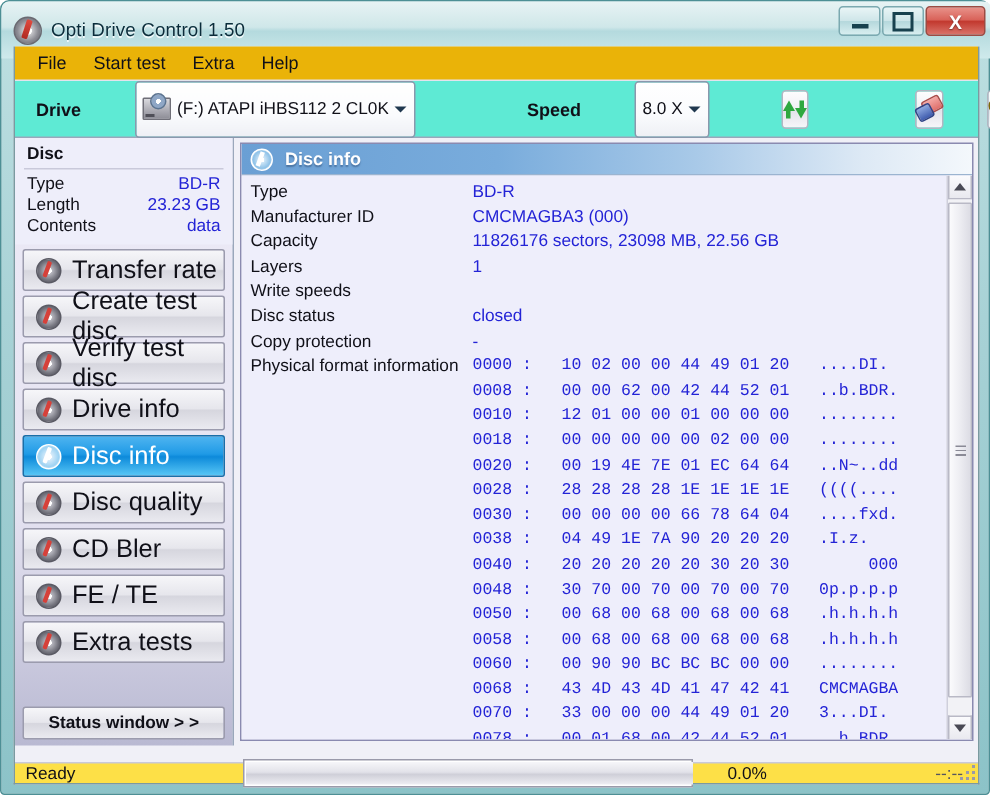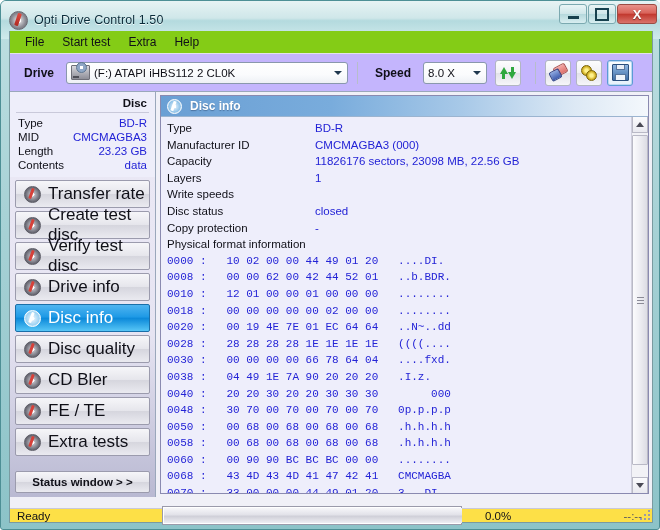--- a/index.html
+++ b/index.html
@@ -63,37 +63,38 @@
   
   .client{
     position:absolute;left:8px;top:30px;width:644px;height:492px;
     box-sizing:border-box;
     background:#f0f0f7;
     border:1px solid #7a9aa0;
     border-top:none;
   }
   
   .menubar{
-    height:22px;background:#84cc16;
+    height:22px;background:#eab308;
     display:flex;align-items:center;padding-left:6px;
     border-bottom:1px solid #e3e3ec;
   }
   .menu-item{
     font-size:12px;color:#101018;padding:2px 9px;cursor:default;
   }
   
   .toolbar{
-    height:38px;background:#c4b5fd;
+    height:38px;background:#5eead4;
     display:flex;align-items:center;padding:0 6px;
     border-bottom:1px solid #9aa7bb;
     box-sizing:border-box;
+    gap:24px;
   }
   .tb-label{font-size:12px;font-weight:bold;color:#101018;margin:0 12px 0 8px;}
   .combo{
-    height:22px;box-sizing:border-box;
+    height:38px;box-sizing:border-box;
     border:1px solid #8a98ad;border-radius:3px;
     background:linear-gradient(to bottom,#ffffff 0%,#fafbfd 60%,#eef0f5 100%);
     display:flex;align-items:center;padding:0 2px 0 4px;
     position:relative;
   }
   .combo.drive{width:282px;}
   .combo.speed{width:64px;}
   .combo .val{font-size:11.5px;color:#101018;flex:1;white-space:nowrap;overflow:hidden;}
   .combo .arrow{
     width:15px;height:18px;display:flex;align-items:center;justify-content:center;flex:none;
@@ -156,21 +157,21 @@
 
   
   .body-split{position:absolute;left:0;top:61px;right:0;bottom:25px;display:flex;}
   .sidebar{
     width:146px;flex:none;box-sizing:border-box;
     background:linear-gradient(to bottom,#eceaf6 0%,#e6e4f2 60%,#b9b9d2 100%);
     border-right:1px solid #9aa7bb;
     display:flex;flex-direction:column;
     position:relative;
   }
-  .disc-box{padding:3px 6px 5px 6px;background:#eeeefa;text-align:right;}
+  .disc-box{padding:3px 6px 5px 6px;background:#eeeefa;}
   .disc-title{font-size:11.5px;font-weight:bold;color:#101018;padding:2px 2px 3px 2px;border-bottom:1px solid #c9c9da;margin-bottom:3px;}
   .disc-row{display:flex;justify-content:space-between;font-size:11.5px;padding:1px 2px;}
   .disc-row .k{color:#101018;}
   .disc-row .v{color:#2323d6;}
   .navlist{margin-top:3px;}
   .navbtn{
     height:28px;margin:0 5px 3px 5px;box-sizing:border-box;
     border:1px solid #9b9bad;border-radius:2px;
     background:linear-gradient(to bottom,#f6f6f9 0%,#e6e6ec 48%,#d6d6de 52%,#eaeaf0 100%);
     display:flex;align-items:center;padding-left:8px;
@@ -219,21 +220,21 @@
     border:1px solid #ffffff;position:relative;
   }
   .panel-head .ph-ic:after{content:"";position:absolute;left:4px;top:1px;width:3px;height:10px;background:#ffffff;transform:rotate(20deg);}
   .panel-head .ph-t{font-size:12px;font-weight:bold;color:#ffffff;text-shadow:0 1px 1px rgba(40,70,110,.5);}
 
   .panel-body{flex:1;position:relative;overflow:hidden;background:#eeeefb;}
   .info-list{position:absolute;left:0;top:0;right:17px;bottom:0;padding:3px 0 0 6px;box-sizing:border-box;}
   .inf-row{display:flex;font-size:11.5px;line-height:16.6px;}
   .inf-k{width:148px;flex:none;color:#101018;}
   .inf-v{color:#2323d6;white-space:pre;}
-  .hexwrap{display:flex;font-size:11.5px;line-height:16.6px;flex-direction:column;}
+  .hexwrap{display:flex;font-size:11.5px;line-height:16.6px;}
   .hexwrap .inf-k{width:148px;flex:none;color:#101018;}
   .hexlines{color:#2323d6;}
   .hexline{
     font-family:"Liberation Mono", monospace;
     font-size:11px;line-height:16.6px;white-space:pre;color:#2323d6;
   }
   .hexline.cut{height:8px;overflow:hidden;line-height:16.6px;}
 
   
   .vscroll{
@@ -355,24 +356,20 @@
     <div class="body-split">
 
       <div class="sidebar">
         <div class="disc-box">
           <div class="disc-title">Disc</div>
           <div class="disc-row">
             <span class="k">Type</span>
             <span class="v">BD-R</span>
           </div>
           <div class="disc-row">
-            <span class="k">MID</span>
-            <span class="v">CMCMAGBA3</span>
-          </div>
-          <div class="disc-row">
             <span class="k">Length</span>
             <span class="v">23.23 GB</span>
           </div>
           <div class="disc-row">
             <span class="k">Contents</span>
             <span class="v">data</span>
           </div>
         </div>
 
         <div class="navlist">
@@ -459,21 +456,21 @@
               <span class="inf-k">Physical format information</span>
               <span class="hexlines">
                 <div class="hexline">0000 :   10 02 00 00 44 49 01 20   ....DI.</div>
                 <div class="hexline">0008 :   00 00 62 00 42 44 52 01   ..b.BDR.</div>
                 <div class="hexline">0010 :   12 01 00 00 01 00 00 00   ........</div>
                 <div class="hexline">0018 :   00 00 00 00 00 02 00 00   ........</div>
                 <div class="hexline">0020 :   00 19 4E 7E 01 EC 64 64   ..N~..dd</div>
                 <div class="hexline">0028 :   28 28 28 28 1E 1E 1E 1E   ((((....</div>
                 <div class="hexline">0030 :   00 00 00 00 66 78 64 04   ....fxd.</div>
                 <div class="hexline">0038 :   04 49 1E 7A 90 20 20 20   .I.z.</div>
-                <div class="hexline">0040 :   20 20 30 20 20 30 30 30        000</div>
+                <div class="hexline">0040 :   20 20 20 20 20 30 20 30        000</div>
                 <div class="hexline">0048 :   30 70 00 70 00 70 00 70   0p.p.p.p</div>
                 <div class="hexline">0050 :   00 68 00 68 00 68 00 68   .h.h.h.h</div>
                 <div class="hexline">0058 :   00 68 00 68 00 68 00 68   .h.h.h.h</div>
                 <div class="hexline">0060 :   00 90 90 BC BC BC 00 00   ........</div>
                 <div class="hexline">0068 :   43 4D 43 4D 41 47 42 41   CMCMAGBA</div>
                 <div class="hexline">0070 :   33 00 00 00 44 49 01 20   3...DI.</div>
                 <div class="hexline cut">0078 :   00 01 68 00 42 44 52 01   ..h.BDR.</div>
               </span>
             </div>
 

